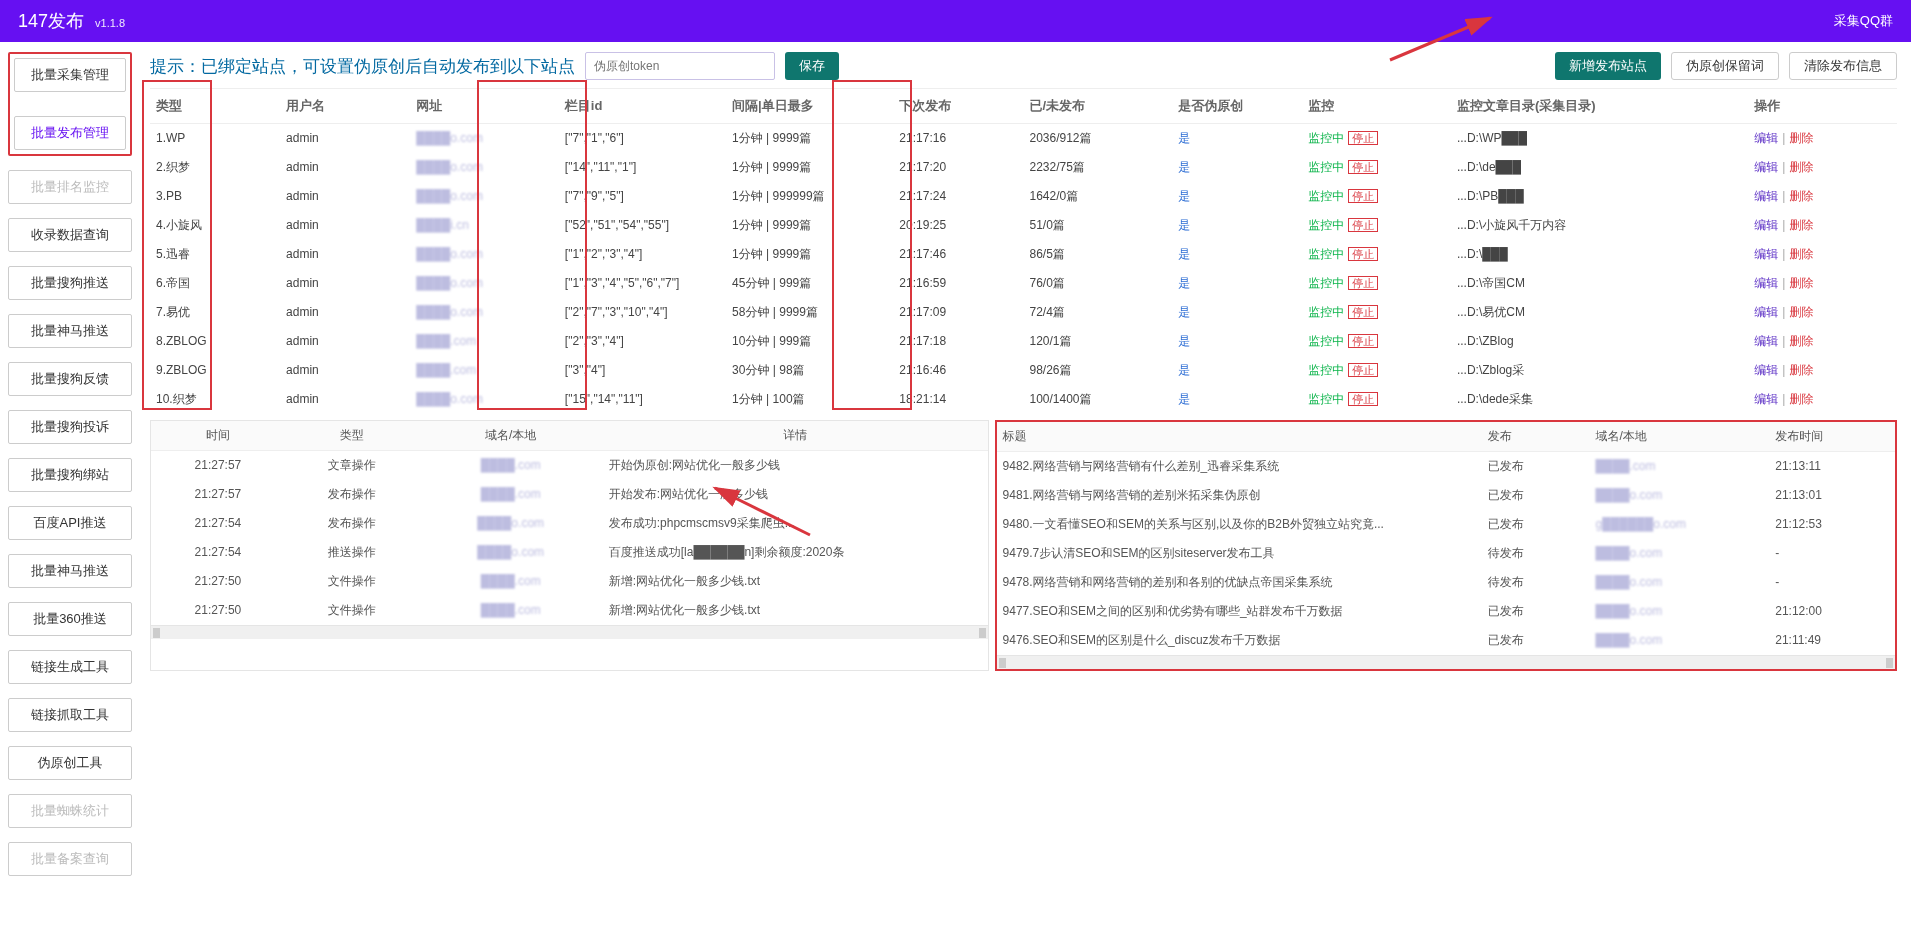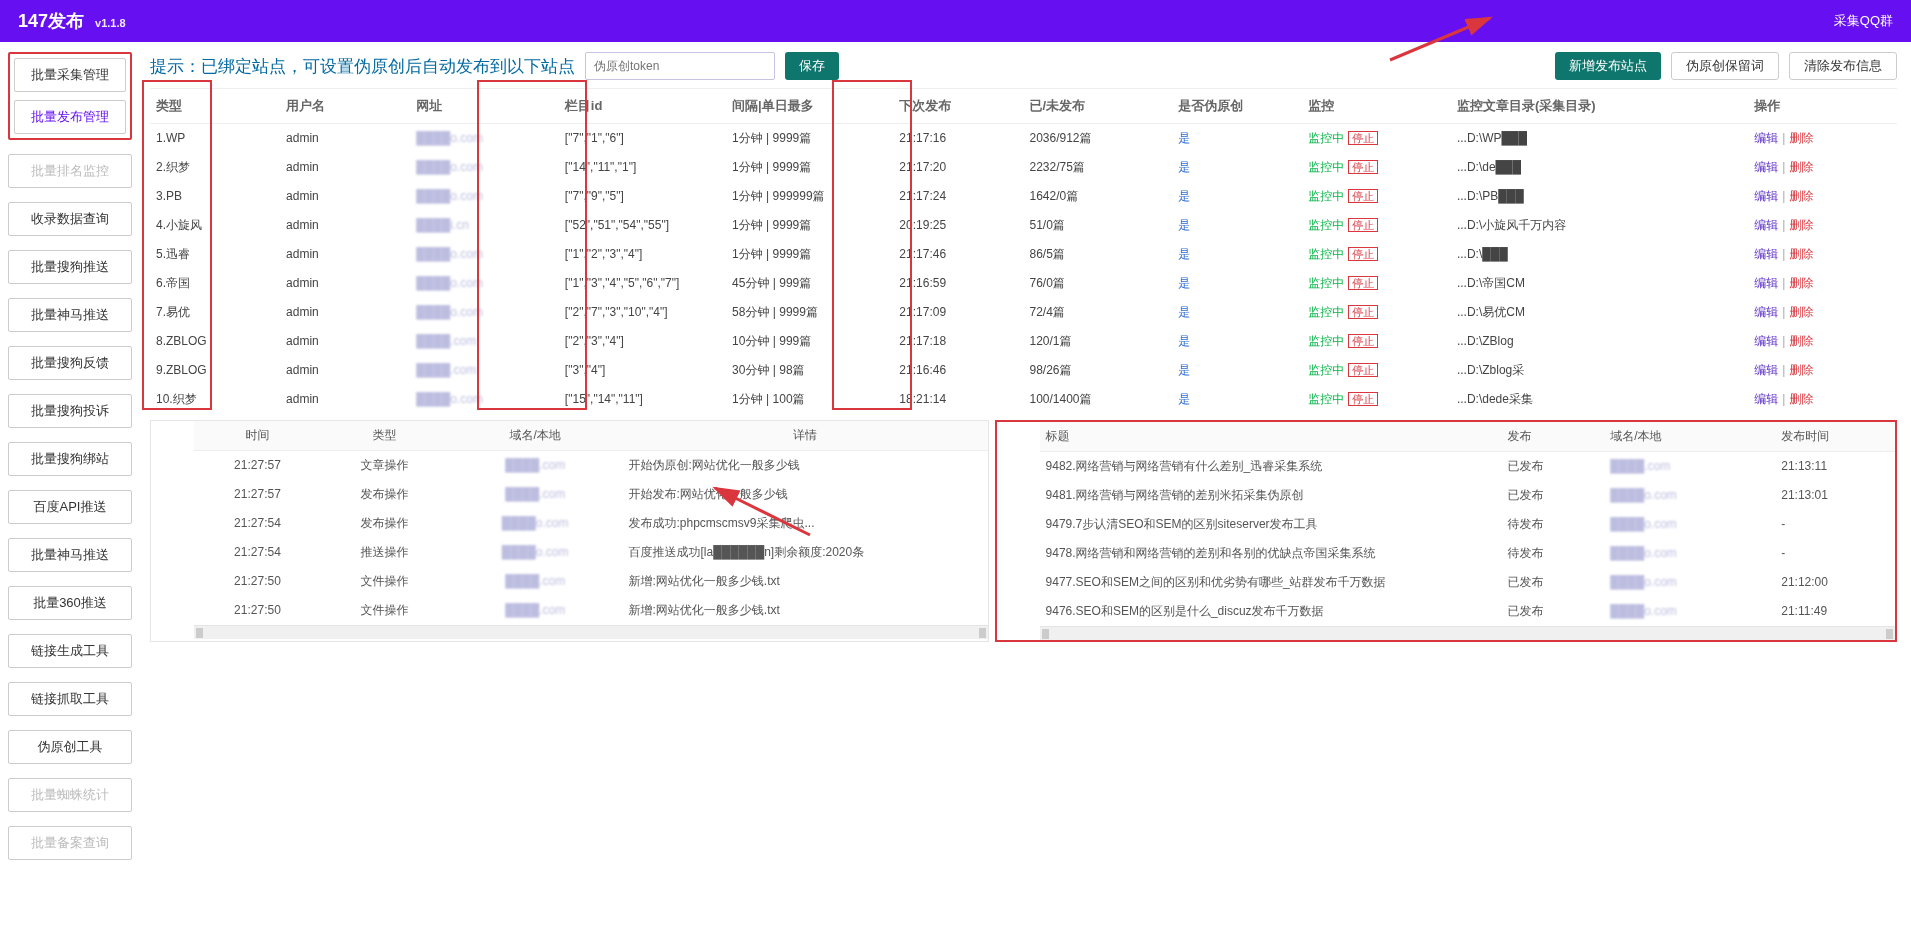--- a/index.html
+++ b/index.html
@@ -1,25 +1,25 @@
 <!DOCTYPE html>
 <html><head>
 <meta charset="utf-8">
 <style>
 * { margin:0; padding:0; box-sizing:border-box; font-family:"Microsoft YaHei",Arial,sans-serif; }
 body { background:#fff; font-size:12px; color:#333; }
 .header { background:#6610f2; color:#fff; height:42px; display:flex; align-items:center; padding:0 18px; justify-content:space-between; }
-.header .title { font-size:18px; font-weight:700; }
+.header .title { font-size:18px; font-weight:400; }
 .header .title .ver { font-size:11px; margin-left:6px; opacity:.9; }
 .header .right-link { font-size:13px; cursor:pointer; }
 .layout { display:flex; }
 .sidebar { width:140px; padding:10px 8px; display:flex; flex-direction:column; gap:14px; }
 .side-btn { border:1px solid #ccc; background:#fff; height:34px; font-size:13px; color:#333; cursor:pointer; border-radius:2px; }
 .side-btn.disabled { color:#bbb; cursor:not-allowed; }
-.side-group-top { border:2px solid #d9363e; padding:4px 4px; display:flex; flex-direction:column; gap:8px; border-radius:2px;}
+.side-group-top { border:2px solid #d9363e; padding:4px 4px; display:flex; flex-direction:column; gap:24px; border-radius:2px;}
 .side-group-top .side-btn.active { color:#6610f2; }
 .main { flex:1; padding:10px 14px 10px 10px; }
 .tip-bar { display:flex; align-items:center; gap:10px; margin-bottom:8px; }
 .tip-text { font-size:17px; color:#0369a1; }
 .token-input { width:190px; height:28px; border:1px solid #c9c1e6; padding:0 8px; font-size:12px; color:#999; border-radius:2px;}
 .btn { height:28px; padding:0 14px; border:none; border-radius:3px; font-size:13px; cursor:pointer; }
 .btn-purple { background:#0f766e; color:#fff; }
 .btn-outline { background:#fff; border:1px solid #ccc; color:#333; }
 .tip-bar .spacer { flex:1; }
 .table-wrap { border-top:1px solid #eee; }
@@ -27,21 +27,21 @@
 th,td { text-align:left; padding:6px 6px; font-size:12px; white-space:nowrap; overflow:hidden; text-overflow:ellipsis; }
 th { color:#666; font-weight:600; font-size:13px; height:34px; border-bottom:1px solid #eee;}
 .main-table td { height:24px; color:#444; }
 .monitor-running { color:#0bb44a; font-weight:500; margin-right:4px;}
 .monitor-stop { color:#d9363e; border:1px solid #d9363e; padding:0 3px; font-size:11px; cursor:pointer;}
 .ops a { color:#5b2ec5; cursor:pointer; }
 .ops .del { color:#d9363e; }
 .ops .sep { color:#aaa; margin:0 4px;}
 .blurred { color:#bdbde0; filter:blur(1.2px); }
 .sub-panels { display:flex; gap:6px; margin-top:6px; }
-.panel { border:1px solid #e5e5e5;padding-left:43px; }
+.panel { border:1px solid #e5e5e5; }
 .panel.left { flex:0 0 48%; }
 .panel.right { flex:1; border:2px solid #d9363e; }
 .panel th { background:#fafafa; color:#555; font-weight:500; height:28px; font-size:12px;}
 .panel td { height:24px; color:#555; }
 .scrollbar { height:14px; background:#f0f0f0; border-top:1px solid #e5e5e5; position:relative;}
 .scrollbar .thumb-l { position:absolute; left:2px; width:7px; height:10px; top:2px; background:#ccc;}
 .scrollbar .thumb-r { position:absolute; right:2px; width:7px; height:10px; top:2px; background:#ccc;}
 .arrow-red { position:absolute; pointer-events:none; }
 .hl-frame { position:absolute; border:2px solid #d9363e; pointer-events:none; }
 .main { position:relative;}
@@ -344,20 +344,26 @@
                 <td><span class="blurred">████.com</span></td>
                 <td>21:13:11</td>
               </tr>
               <tr>
                 <td>9481.网络营销与网络营销的差别米拓采集伪原创</td>
                 <td>已发布</td>
                 <td><span class="blurred">████o.com</span></td>
                 <td>21:13:01</td>
               </tr>
               <tr>
+                <td>9480.一文看懂SEO和SEM的关系与区别,以及你的B2B外贸独立站究竟...</td>
+                <td>已发布</td>
+                <td><span class="blurred">g██████o.com</span></td>
+                <td>21:12:53</td>
+              </tr>
+              <tr>
                 <td>9479.7步认清SEO和SEM的区别siteserver发布工具</td>
                 <td>待发布</td>
                 <td><span class="blurred">████o.com</span></td>
                 <td>-</td>
               </tr>
               <tr>
                 <td>9478.网络营销和网络营销的差别和各别的优缺点帝国采集系统</td>
                 <td>待发布</td>
                 <td><span class="blurred">████o.com</span></td>
                 <td>-</td>

